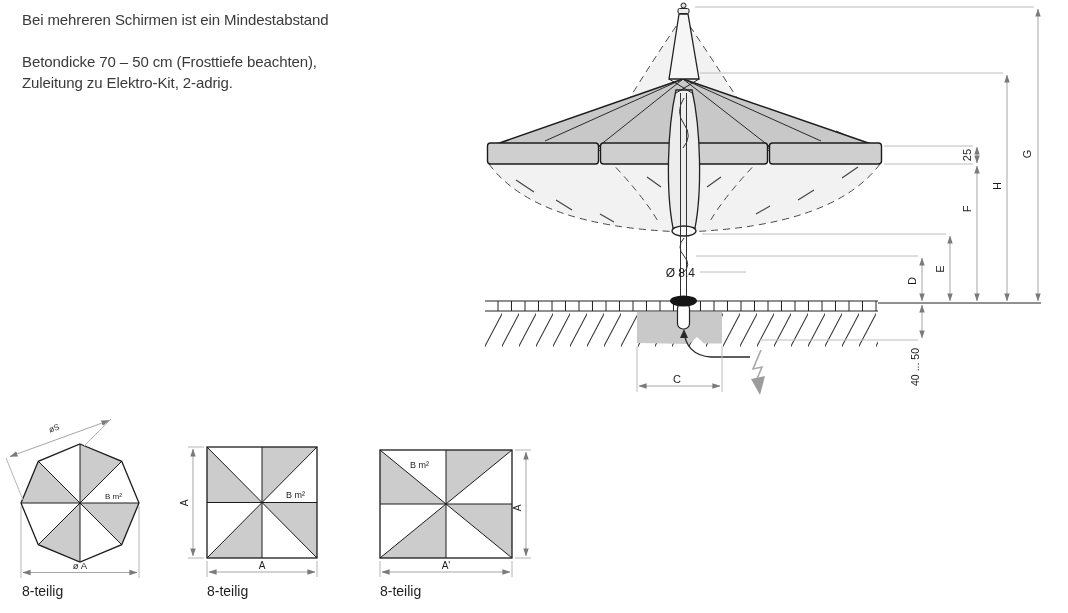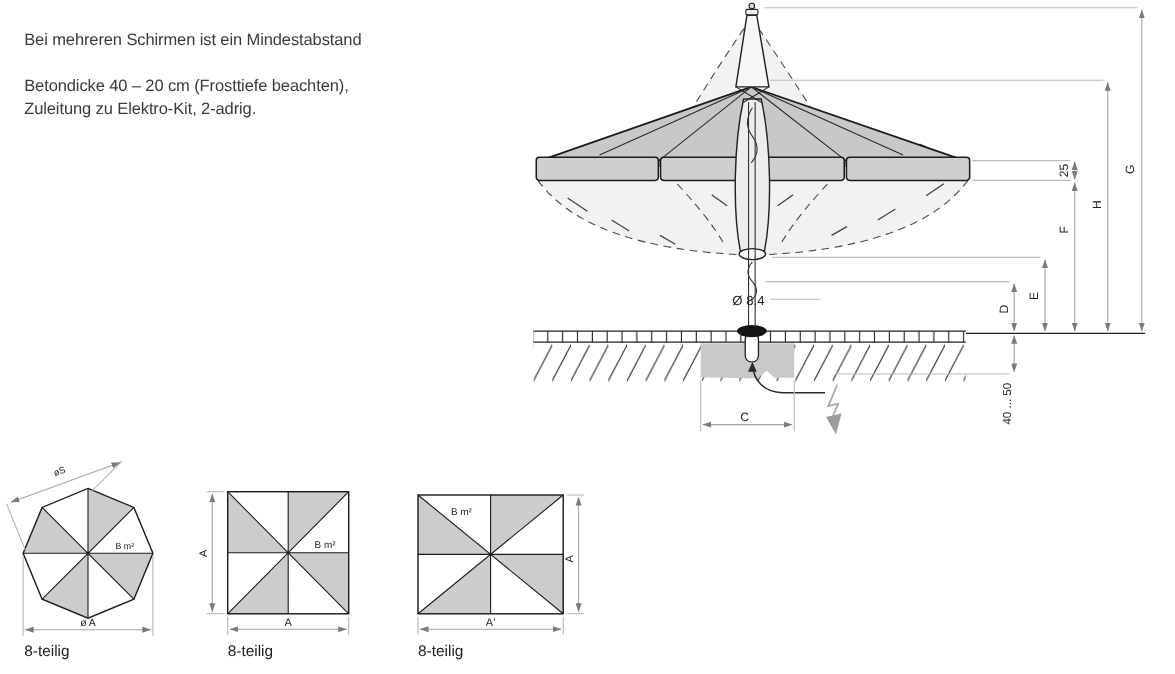--- a/index.html
+++ b/index.html
@@ -1,33 +1,33 @@
 <!DOCTYPE html>
 <html><head>
 <meta charset="utf-8">
 <style>
   html,body{margin:0;padding:0;background:#ffffff;}
   #stage{position:relative;width:1068px;height:613px;background:#fff;overflow:hidden;
          font-family:"Liberation Sans",sans-serif;}
-  #notes{position:absolute;left:22px;top:26px;width:360px;color:#3a3a3a;
+  #notes{position:absolute;left:22px;top:9px;width:360px;color:#3a3a3a;
          font-size:15px;line-height:21px;letter-spacing:-0.1px;}
   #notes .gap{height:21px;}
   svg{position:absolute;left:0;top:0;}
   svg text{font-family:"Liberation Sans",sans-serif;fill:#1d1d1d;}
   .dimtxt{font-size:11px;}
 </style>
 </head>
 <body>
 
 <div id="stage">
 
   <div id="notes">
     <div>Bei mehreren Schirmen ist ein Mindestabstand</div>
     <div class="gap"></div>
-    <div>Betondicke 40 – 20 cm (Frosttiefe beachten),</div>
+    <div>Betondicke 70 – 50 cm (Frosttiefe beachten),</div>
     <div>Zuleitung zu Elektro-Kit, 2-adrig.</div>
   </div>
 
   <svg width="1068" height="613" viewBox="0 0 1068 613">
     <defs>
       <marker id="arw" viewBox="0 0 10 10" refX="9.5" refY="5" markerWidth="8" markerHeight="8" orient="auto-start-reverse" markerUnits="userSpaceOnUse">
         <path d="M0 1.6 L10 5 L0 8.4 Z" fill="#7a7a7a"></path>
       </marker>
       <pattern id="pav" x="485" y="301" width="13.5" height="10" patternUnits="userSpaceOnUse">
         <path d="M13 0 V10" stroke="#222" stroke-width="1"></path>

